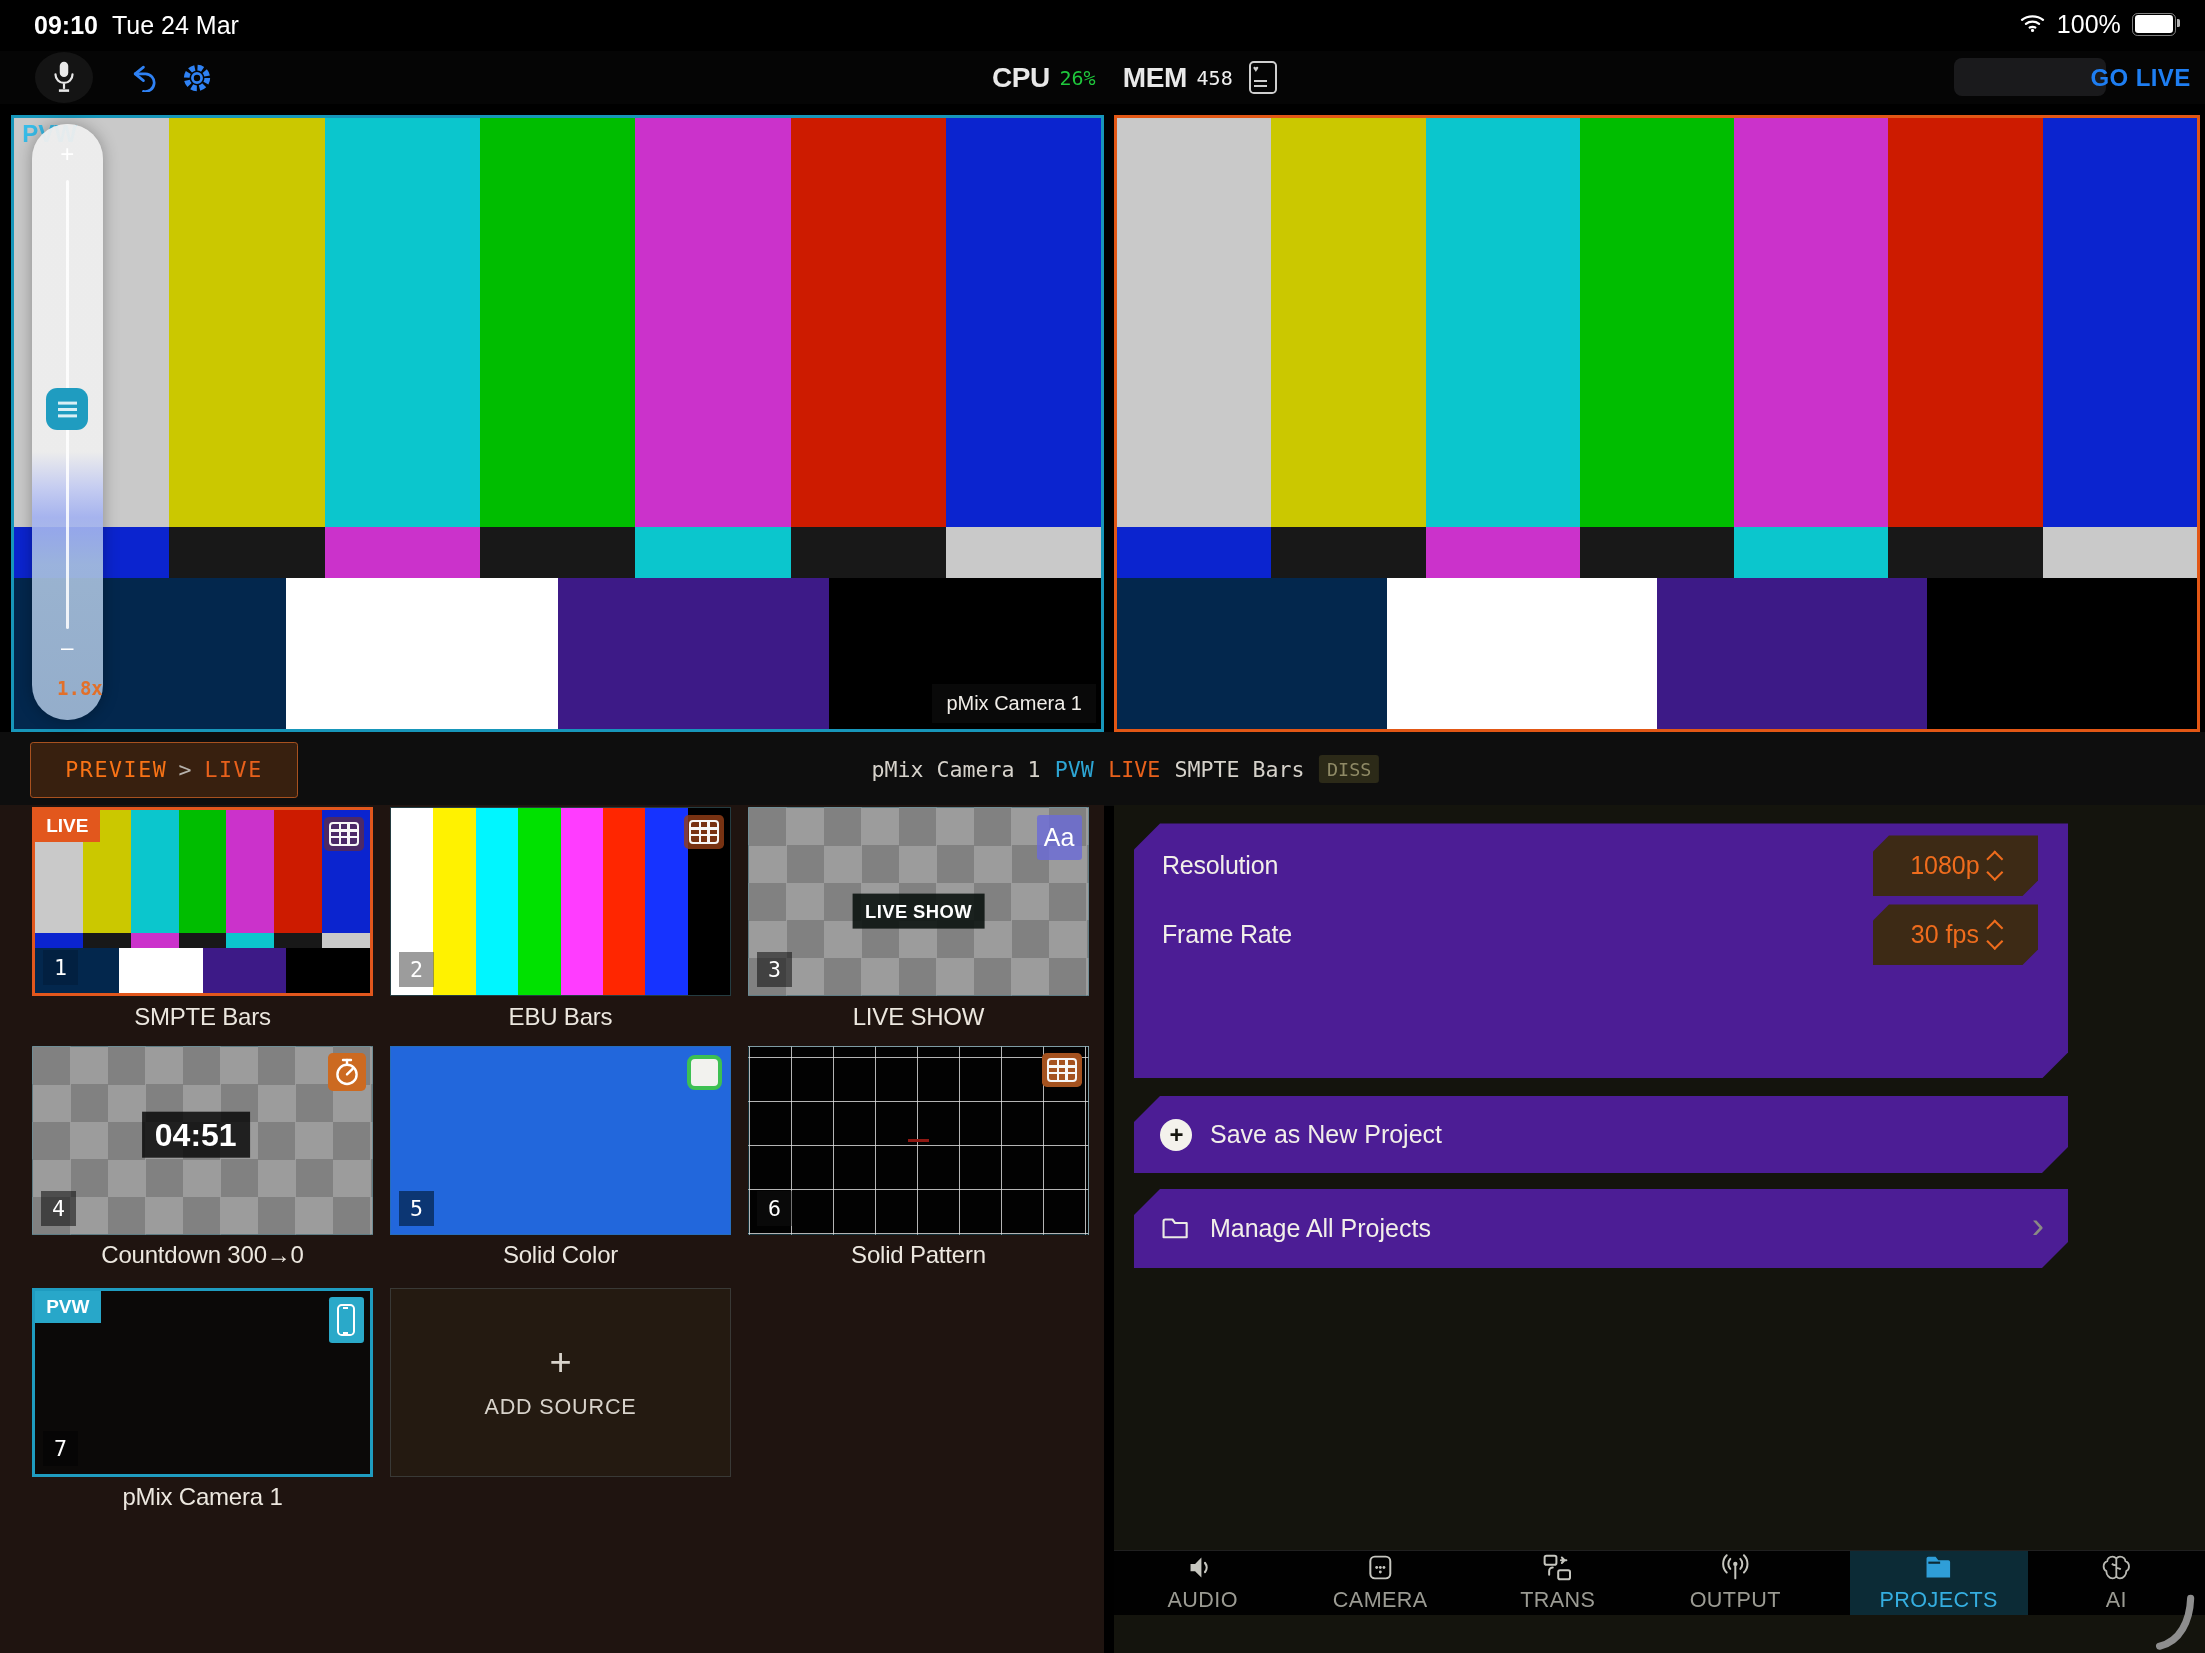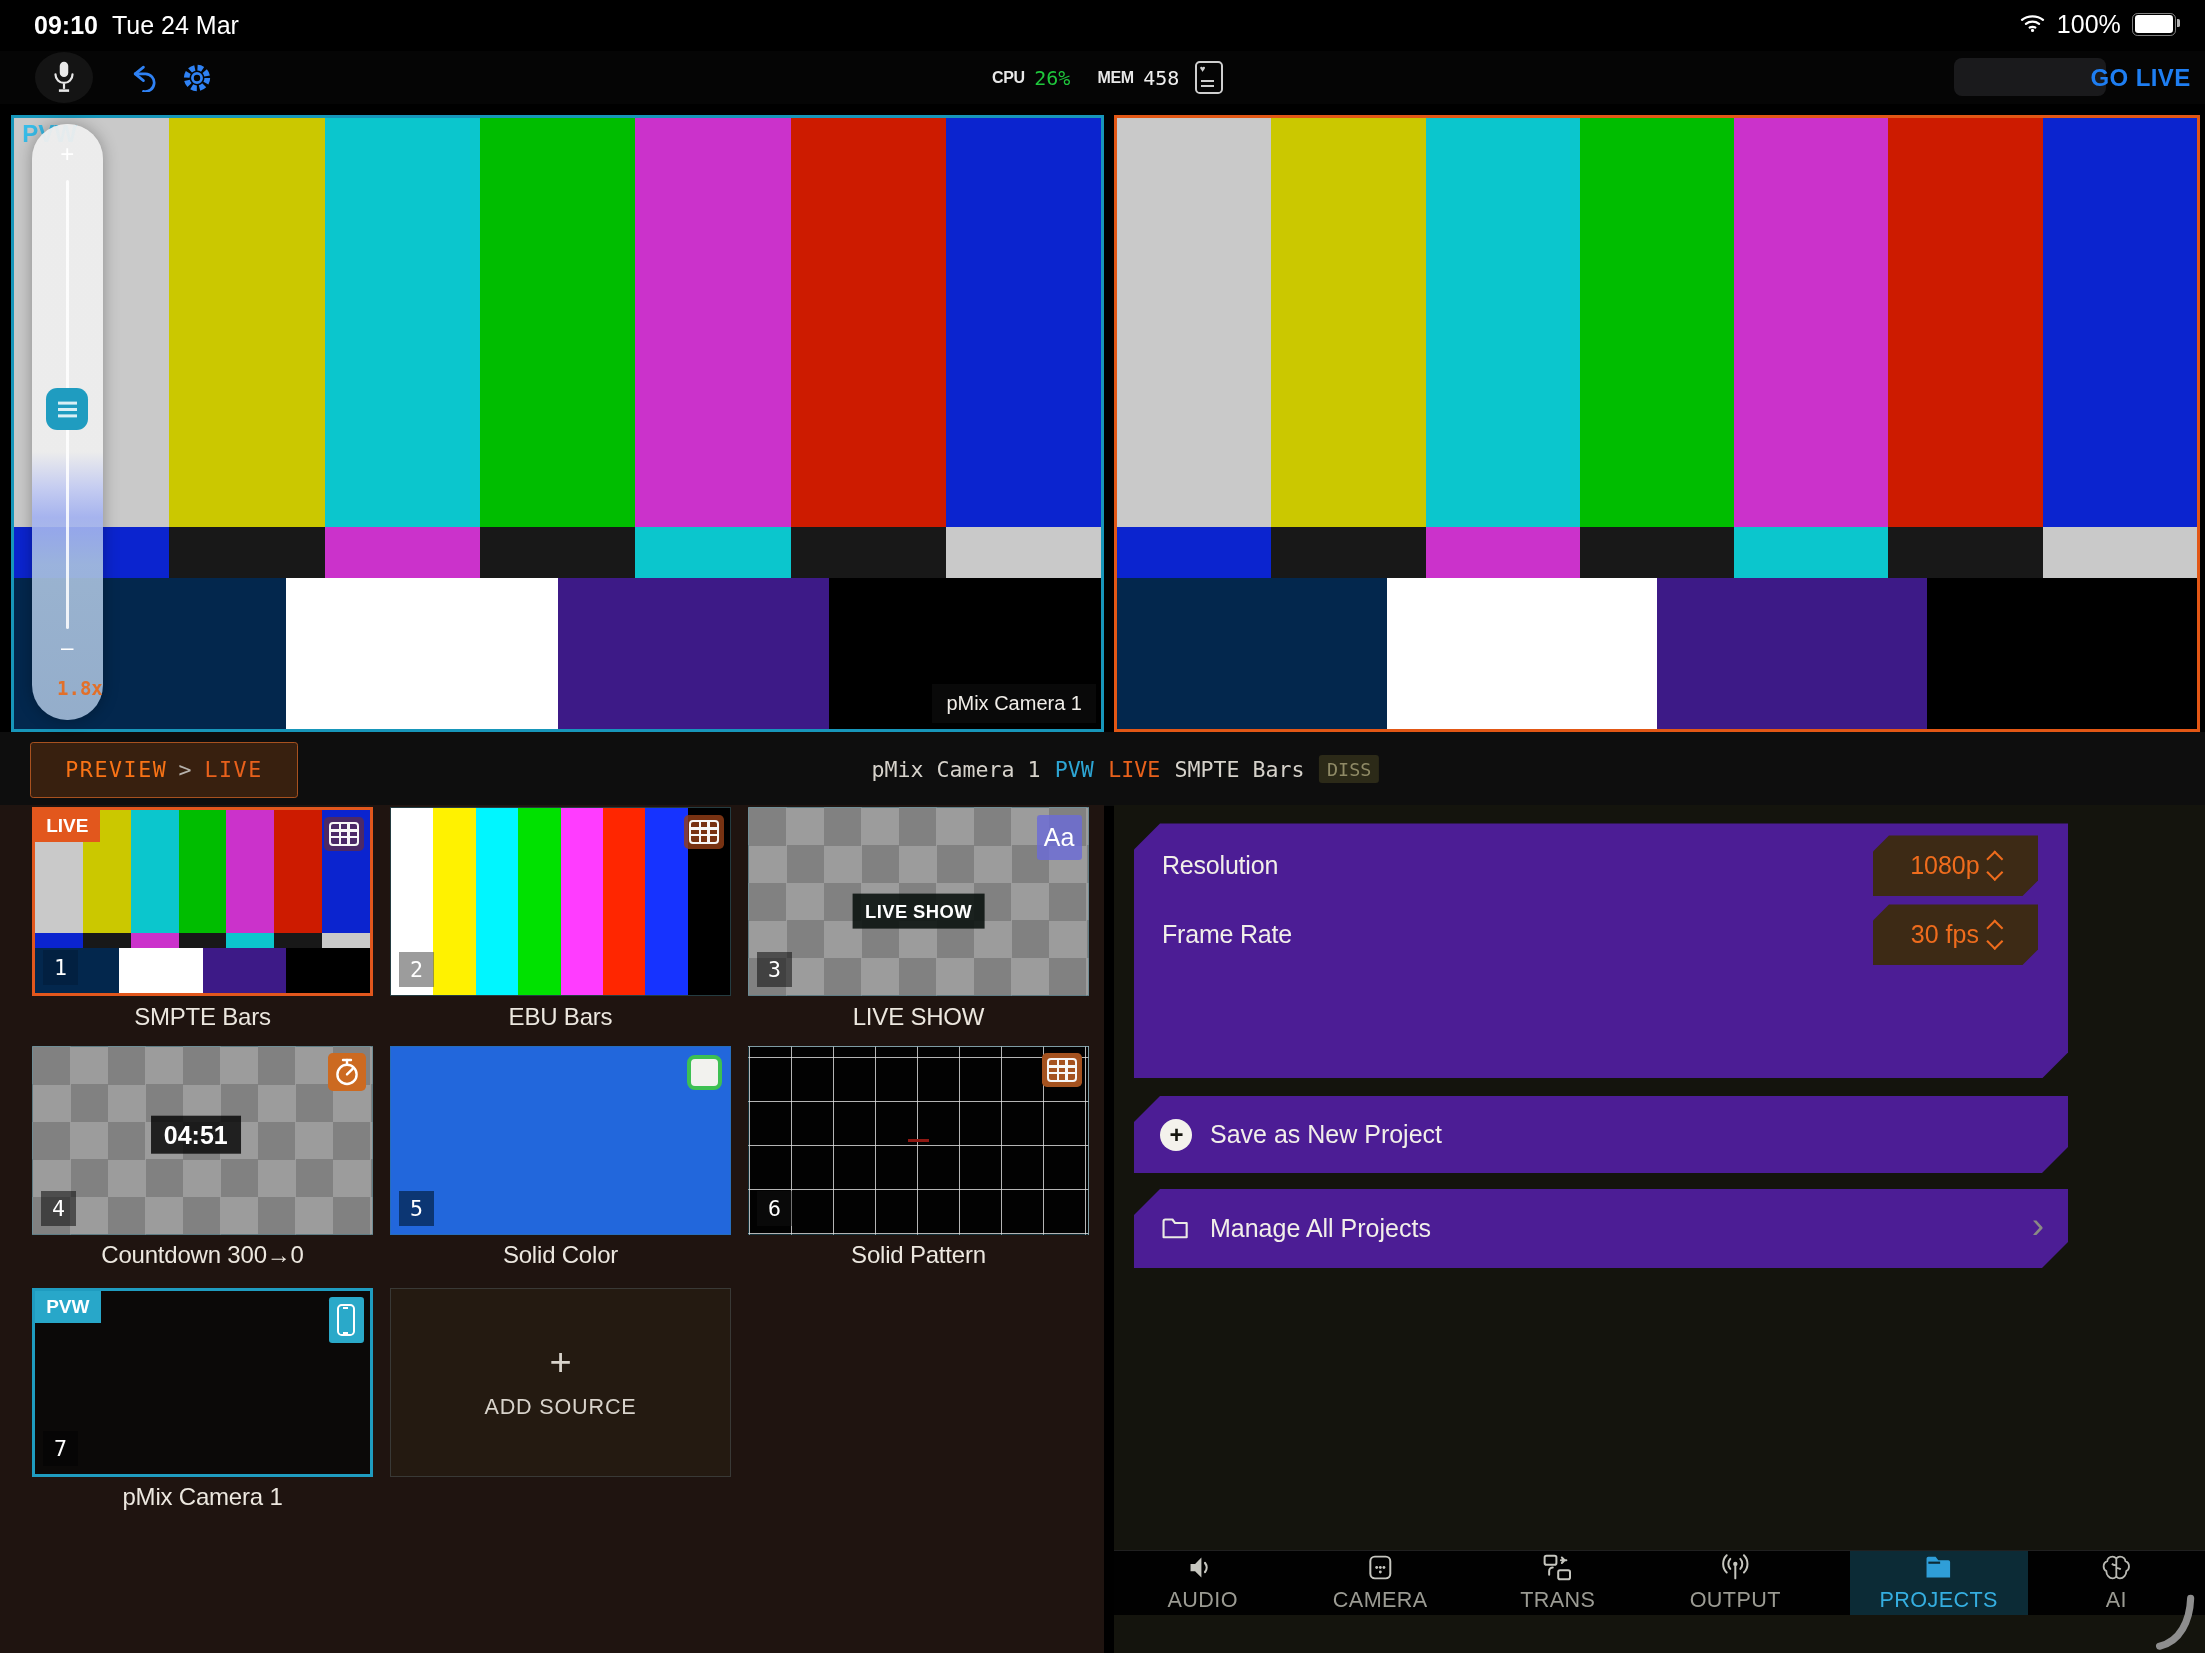--- a/index.html
+++ b/index.html
@@ -17,21 +17,21 @@
   .batt .fill{position:absolute;inset:1.6px;background:#fff;border-radius:3.2px;}
   .batt .nub{position:absolute;right:-4.8px;top:5.6px;width:3.2px;height:8px;background:rgba(255,255,255,.7);border-radius:0 1.6px 1.6px 0;}
 
   
   #toolbar{position:absolute;left:0;top:51px;width:100%;height:53px;background:#050505;}
   .tb-icon{position:absolute;top:0;height:53px;display:flex;align-items:center;justify-content:center;}
   #mic-wrap{left:35px;width:58px;background:#141414;border-radius:50%;height:51px;top:0.8px;}
   #undo-wrap{left:120px;width:48px;}
   #gear-wrap{left:173px;width:48px;}
   #tb-center{position:absolute;left:992px;top:0;height:53px;display:flex;align-items:center;gap:9.6px;}
-  .tb-lbl{font-size:16px;font-weight:bold;color:#e8e8e8;letter-spacing:-0.4px;}
+  .tb-lbl{font-size:28px;font-weight:bold;color:#e8e8e8;letter-spacing:-0.4px;}
   .tb-val{font-size:20px;color:#efefef;}
   #cpu-val{color:#1fc83c;}
   .logdoc{position:relative;width:24px;height:29px;border:2px solid #cfcfcf;border-radius:4.8px;margin-left:6.4px;}
   .logdoc .h{position:absolute;left:2.4px;top:0.8px;font-size:9.6px;color:#cfcfcf;line-height:9.6px;}
   .logdoc .l1,.logdoc .l2{position:absolute;left:3.2px;width:13.6px;height:2px;background:#cfcfcf;}
   .logdoc .l1{bottom:9.6px;} .logdoc .l2{bottom:4.8px;}
   #tb-pill{position:absolute;left:1954px;top:7.2px;width:152px;height:38px;background:#1a1a1c;border-radius:8px;}
   #go-live{position:absolute;right:8px;top:0;height:53px;line-height:53px;padding:0 6.4px;
            font-size:24px;font-weight:bold;color:#1e7ef2;letter-spacing:0.4px;}
 
@@ -91,21 +91,21 @@
   .grid-icon{position:absolute;right:6.4px;top:6.4px;width:40px;height:34px;border-radius:4.8px;
              background:rgba(150,62,22,.8);display:flex;align-items:center;justify-content:center;z-index:2;}
   .grid-icon .tbl{width:30px;height:24px;border:2.4px solid #f7f7f7;border-radius:4px;box-sizing:border-box;
     background-image:linear-gradient(90deg,transparent calc(33% - 0.8px),#f7f7f7 calc(33% - 0.8px) calc(33% + 1.6px),transparent calc(33% + 1.6px) calc(66% - 0.8px),#f7f7f7 calc(66% - 0.8px) calc(66% + 1.6px),transparent calc(66% + 1.6px)),
                      linear-gradient(0deg,transparent calc(33% - 0.8px),#f7f7f7 calc(33% - 0.8px) calc(33% + 1.6px),transparent calc(33% + 1.6px) calc(66% - 0.8px),#f7f7f7 calc(66% - 0.8px) calc(66% + 1.6px),transparent calc(66% + 1.6px));}
   .aa-badge{position:absolute;right:6.4px;top:6.4px;width:45px;height:45px;border-radius:3.2px;
             background:rgba(106,106,216,.8);color:#fff;font-size:25px;display:flex;align-items:center;justify-content:center;z-index:2;}
   .overlay-box{position:absolute;left:50%;top:55%;transform:translate(-50%,-50%);background:rgba(8,16,12,.88);
                color:#fff;font-weight:bold;font-size:18.4px;padding:6.4px 13px;letter-spacing:0.4px;z-index:2;}
   .count-box{position:absolute;left:48%;top:47%;transform:translate(-50%,-50%);background:rgba(5,5,5,.82);
-             color:#fff;font-weight:bold;font-size:25px;padding:4.8px 13px;z-index:2;}
+             color:#fff;font-weight:bold;font-size:32px;padding:4.8px 13px;z-index:2;}
   .sw-icon{position:absolute;right:6.4px;top:6.4px;width:38px;height:38px;border-radius:4.8px;background:#cc6a21;
            display:flex;align-items:center;justify-content:center;z-index:2;}
   .sc-icon{position:absolute;right:8px;top:8px;width:35px;height:35px;border-radius:8px;background:#f2f2ee;
            border:4.8px solid #3dc052;box-sizing:border-box;z-index:2;}
   .phone-icon{position:absolute;right:6.4px;top:6.4px;width:35px;height:46px;background:#2aa9c9;border-radius:3.2px;
               display:flex;align-items:center;justify-content:center;z-index:2;}
   .phone-icon .ph{width:17.6px;height:32px;border:2.4px solid #fff;border-radius:4.8px;box-sizing:border-box;position:relative;}
   .phone-icon .ph:before{content:"";position:absolute;left:4px;top:0.8px;width:4.8px;height:1.6px;background:#fff;}
   .phone-icon .ph:after{content:"";position:absolute;left:4px;bottom:0.8px;width:4.8px;height:1.6px;background:#fff;}
   .solid-thumb{background:#2267dc;}

